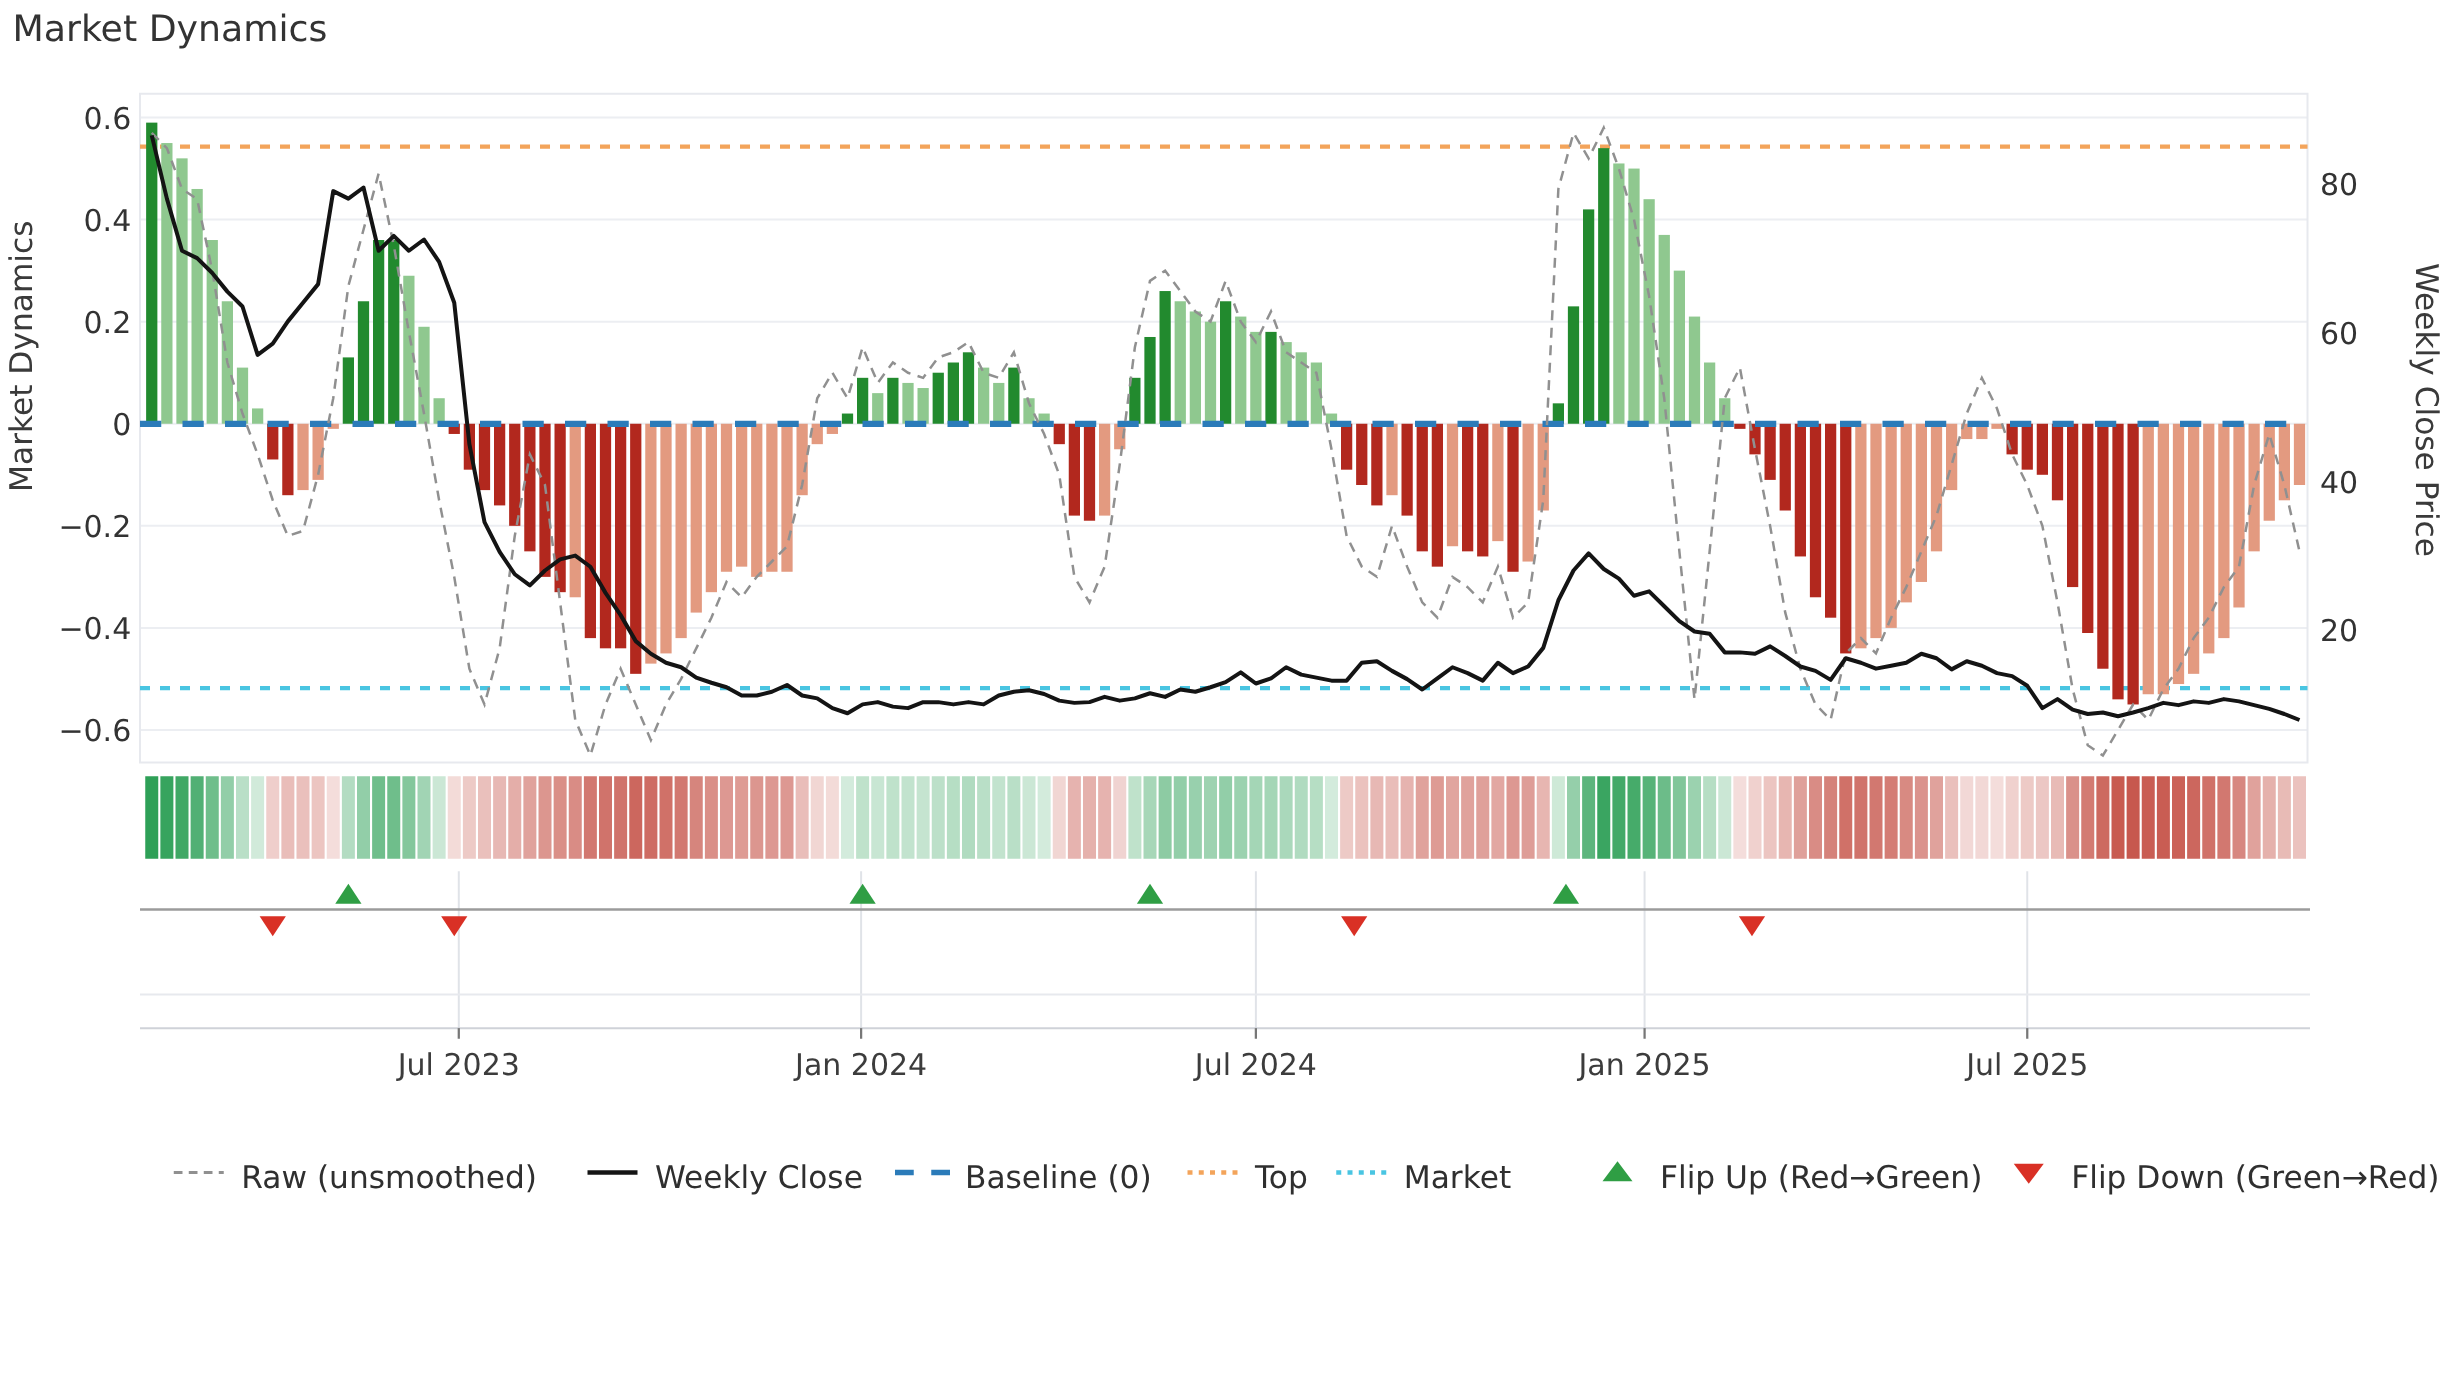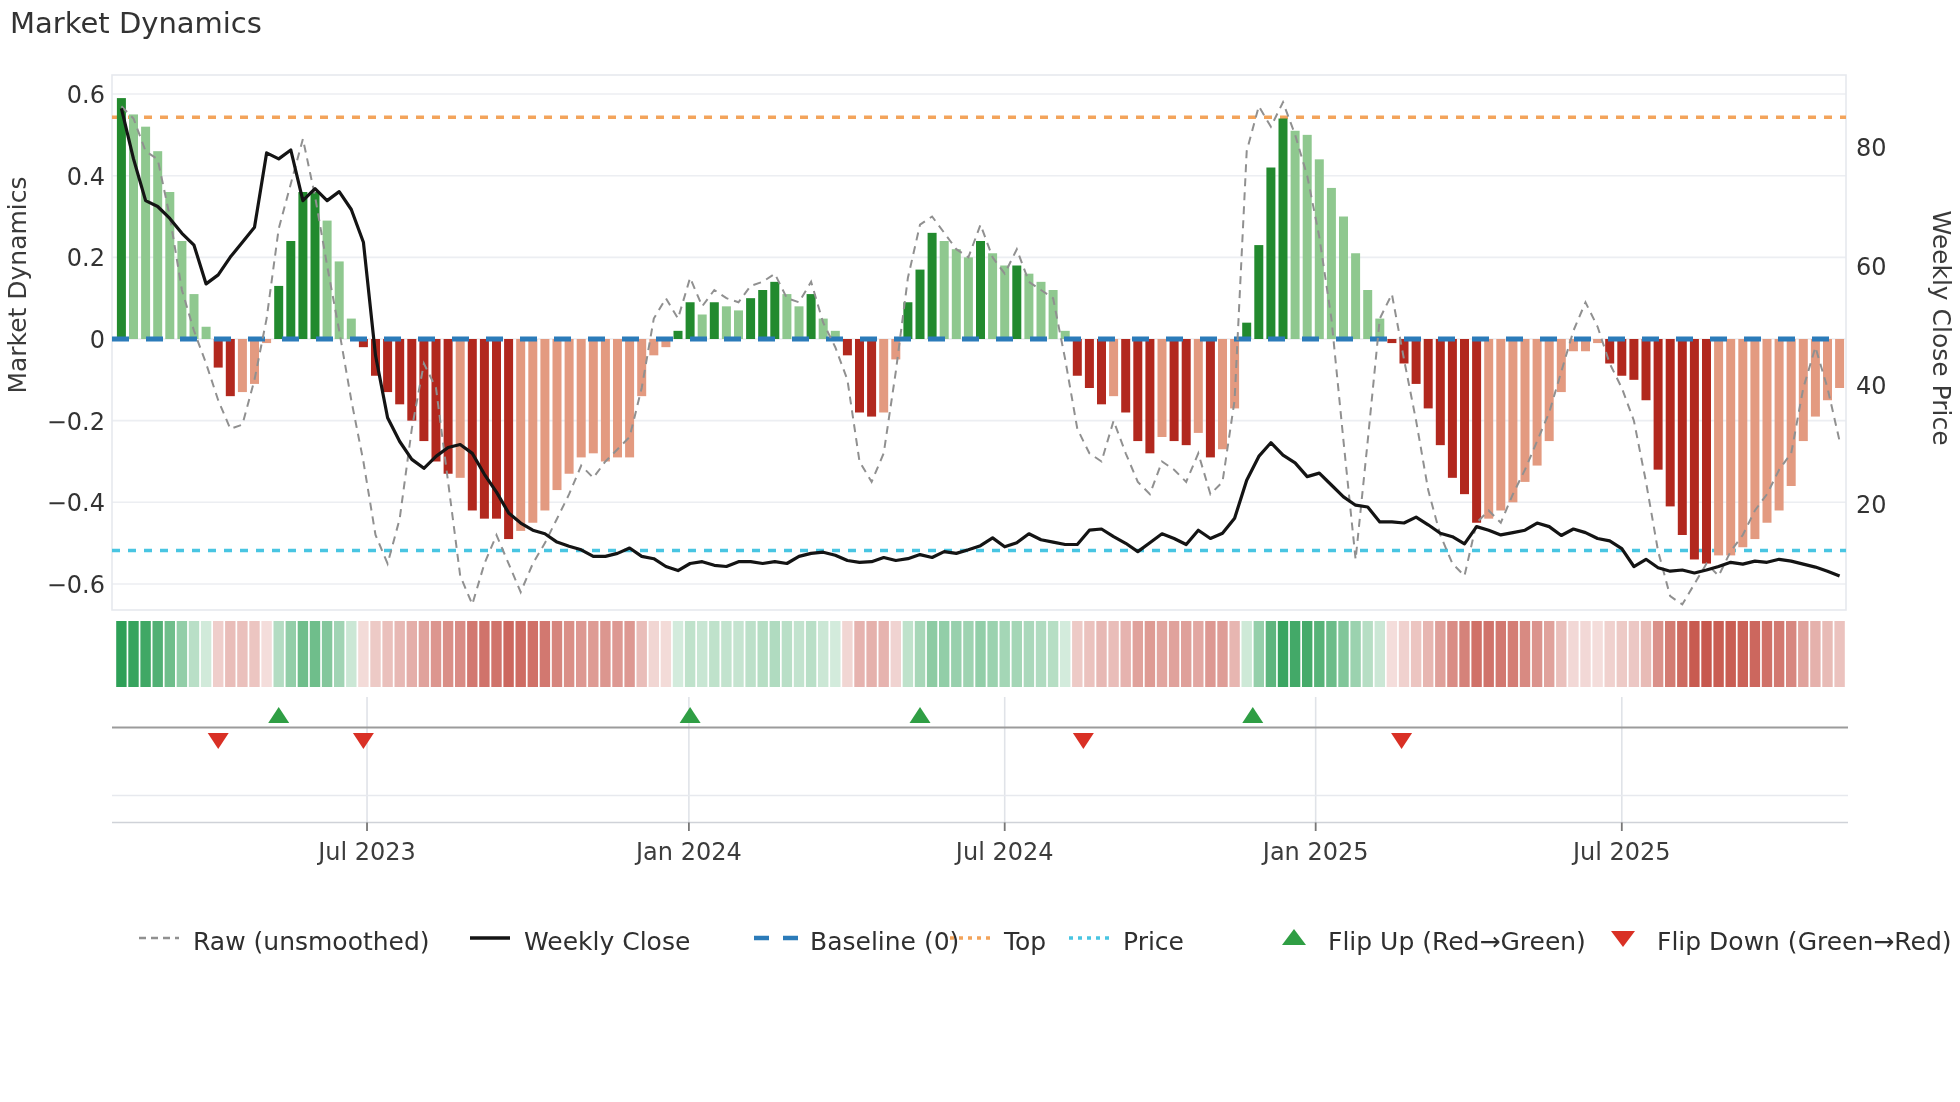--- a/index.html
+++ b/index.html
@@ -365,37 +365,37 @@
           <line x1="2" y1="12" x2="42" y2="12" stroke="#909090" stroke-width="2.5" stroke-dasharray="7 5"></line>
         </svg></span>
     <span>Raw (unsmoothed)</span>
     </div>
   <div class="legend-item" style="left:468px">
     <span class="sw"><svg width="44" height="24">
           <line x1="2" y1="12" x2="42" y2="12" stroke="#141414" stroke-width="3.5"></line>
         </svg></span>
     <span>Weekly Close</span>
     </div>
-  <div class="legend-item" style="left:754px">
+  <div class="legend-item" style="left:716px">
     <span class="sw"><svg width="44" height="24">
           <line x1="0" y1="12" x2="44" y2="12" stroke="#2b7bb9" stroke-width="4.5" stroke-dasharray="15 14"></line>
         </svg></span>
     <span>Baseline (0)</span>
     </div>
   <div class="legend-item" style="left:948px">
     <span class="sw"><svg width="44" height="24">
           <line x1="2" y1="12" x2="42" y2="12" stroke="#f3a45b" stroke-width="3.5" stroke-dasharray="4 5"></line>
         </svg></span>
     <span>Top</span>
     </div>
   <div class="legend-item" style="left:1067px">
     <span class="sw"><svg width="44" height="24">
           <line x1="2" y1="12" x2="42" y2="12" stroke="#49c5e2" stroke-width="3.5" stroke-dasharray="4 5"></line>
         </svg></span>
-    <span>Price</span>
+    <span>Market</span>
     </div>
   <div class="legend-item" style="left:1601px">
     <span class="sw"><svg width="44" height="24">
           <polygon points="10,5 34,5 22,21" fill="#d93025"></polygon>
         </svg></span>
     <span>Flip Down (Green→Red)</span>
     </div>
   <div class="legend-item" style="left:1272px">
     <span class="sw"><svg width="44" height="24">
           <polygon points="10,19 34,19 22,3" fill="#2f9e44"></polygon>

